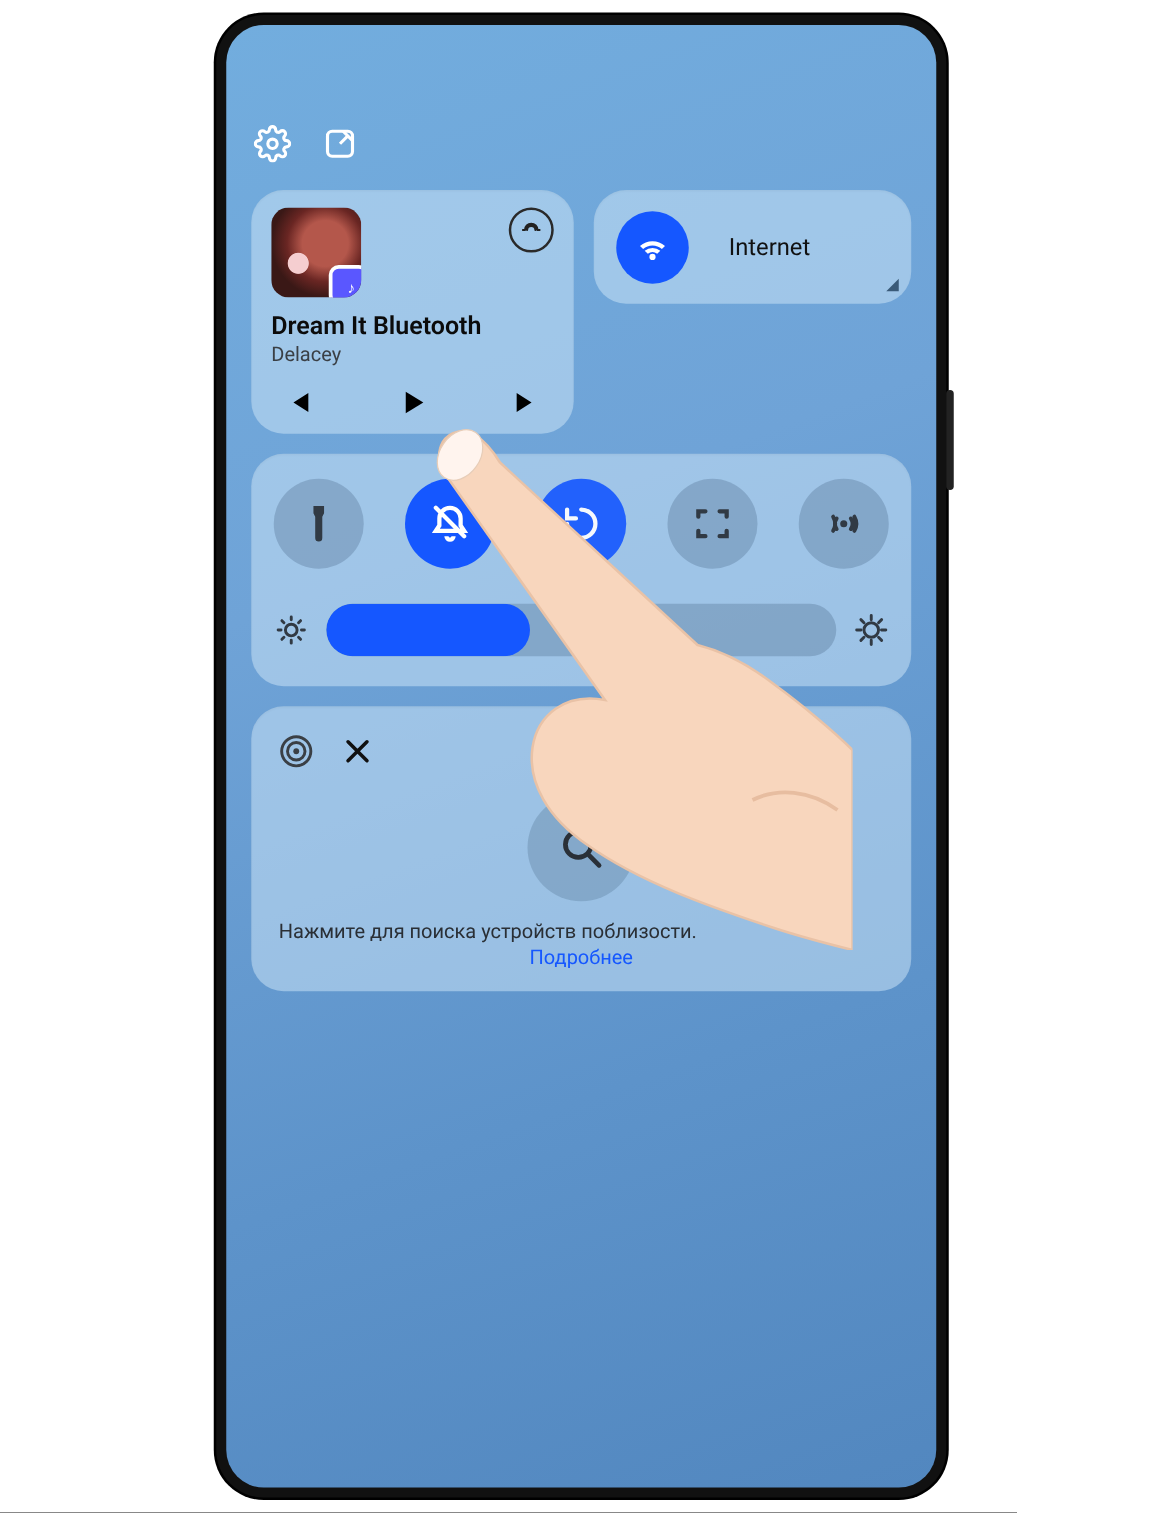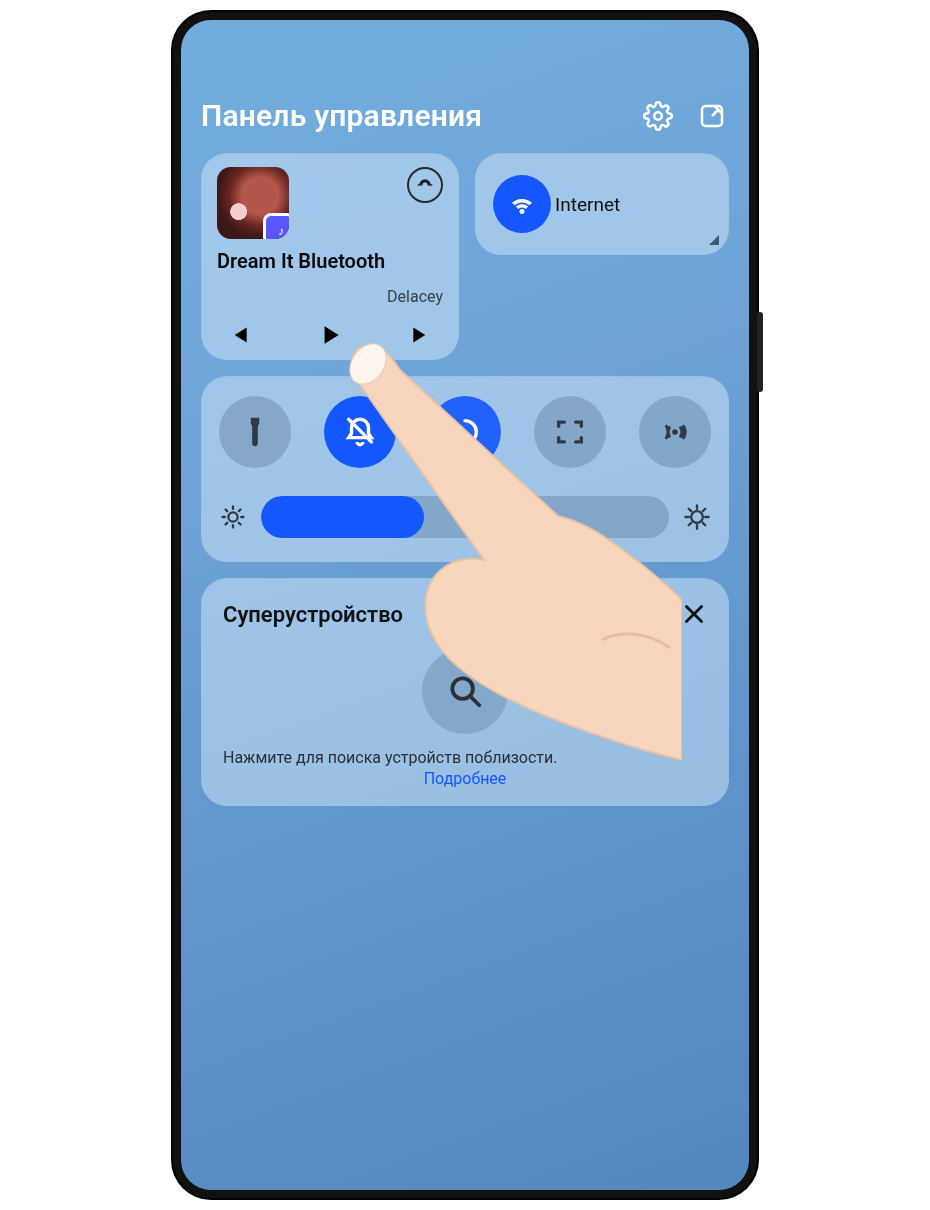--- a/index.html
+++ b/index.html
@@ -52,26 +52,26 @@
     content:""; position:absolute; right:-6px; bottom:-6px; width:26px; height:26px;
     background:#5a57ff; border:3px solid #fff; border-radius:8px;
   }
   .album-badge { position:absolute; right:-2px; bottom:-2px; z-index:2; color:#fff; font-size:12px;
     width:20px; height:20px; display:flex; align-items:center; justify-content:center; }
   .cast-btn {
     width:36px; height:36px; border-radius:50%; border:2px solid #2a2a2a;
     display:flex; align-items:center; justify-content:center;
   }
   .track { font-size:20px; font-weight:600; color:#0b0b0b; margin-top:10px; }
-  .artist { font-size:16px; color:#3a3f45; margin-top:14px;text-align:right; }
+  .artist { font-size:16px; color:#3a3f45; margin-top:2px; }
   .controls { display:flex; justify-content:space-between; align-items:center; margin-top:14px; padding:0 6px; }
   .ctrl { width:30px; height:30px; display:flex; align-items:center; justify-content:center; color:#000; }
 
   .conn-col { flex:1; display:flex; flex-direction:column; gap:16px; }
-  .conn { height:102px; display:flex; align-items:center; gap:4px; padding:0 18px; position:relative;text-align:center; }
+  .conn { height:91px; display:flex; align-items:center; gap:32px; padding:0 18px; position:relative;text-align:center; }
   .conn .dot {
     width:58px; height:58px; border-radius:50%; background:#1557ff;
     display:flex; align-items:center; justify-content:center; color:#fff;
   }
   .conn .dot svg { width:30px; height:30px; fill:#fff; }
   .conn-label { font-size:19px; color:#111; }
   .conn::after {
     content:""; position:absolute; right:10px; bottom:10px;
     border-left:10px solid transparent; border-bottom:10px solid #3a5a78;
   }
@@ -108,21 +108,20 @@
     position:absolute; left:302px; top:340px; width:380px; height:420px; pointer-events:none;
   }
 </style>
 </head>
 <body>
 
 <div class="phone">
   <div class="screen">
 
     <div class="header">
-      <h1>Панель управления</h1>
       <div class="header-icons">
         <div class="hicon">
           <svg viewBox="0 0 24 24">
               <circle cx="12" cy="12" r="3"></circle>
               <path d="M19.4 15a1.7 1.7 0 0 0 .34 1.87l.06.06a2 2 0 1 1-2.83 2.83l-.06-.06a1.7 1.7 0 0 0-1.87-.34 1.7 1.7 0 0 0-1 1.56V21a2 2 0 0 1-4 0v-.09a1.7 1.7 0 0 0-1-1.56 1.7 1.7 0 0 0-1.87.34l-.06.06a2 2 0 1 1-2.83-2.83l.06-.06A1.7 1.7 0 0 0 4.6 15a1.7 1.7 0 0 0-1.56-1H3a2 2 0 0 1 0-4h.09A1.7 1.7 0 0 0 4.6 9a1.7 1.7 0 0 0-.34-1.87l-.06-.06A2 2 0 1 1 7.03 4.24l.06.06A1.7 1.7 0 0 0 9 4.6a1.7 1.7 0 0 0 1-1.56V3a2 2 0 0 1 4 0v.09c0 .67.4 1.27 1 1.51a1.7 1.7 0 0 0 1.87-.34l.06-.06a2 2 0 1 1 2.83 2.83l-.06.06A1.7 1.7 0 0 0 19.4 9c.24.6.84 1 1.51 1H21a2 2 0 0 1 0 4h-.09c-.67 0-1.27.4-1.51 1z"></path>
             </svg>
         </div>
         <div class="hicon">
           <svg viewBox="0 0 24 24">
               <rect x="4" y="4" width="16" height="16" rx="3"></rect>
@@ -226,21 +225,20 @@
               <g stroke="#313a44" stroke-width="2" stroke-linecap="round">
                 <path d="M12 2v3M12 19v3M2 12h3M19 12h3M4.9 4.9l2.1 2.1M17 17l2.1 2.1M17 7l2.1-2.1M4.9 19.1L7 17"></path>
               </g>
             </svg>
         </span>
       </div>
     </div>
 
     <div class="card super">
       <div class="super-h">
-        <h2>Суперустройство</h2>
         <div class="right">
           <span class="target">
             <svg viewBox="0 0 24 24" width="28" height="28">
                 <circle cx="12" cy="12" r="2" fill="#3a3f45"></circle>
                 <circle cx="12" cy="12" r="6" fill="none" stroke="#3a3f45" stroke-width="2"></circle>
                 <circle cx="12" cy="12" r="10" fill="none" stroke="#3a3f45" stroke-width="2"></circle>
               </svg>
           </span>
           <span class="close">
             <svg viewBox="0 0 24 24" width="26" height="26">

